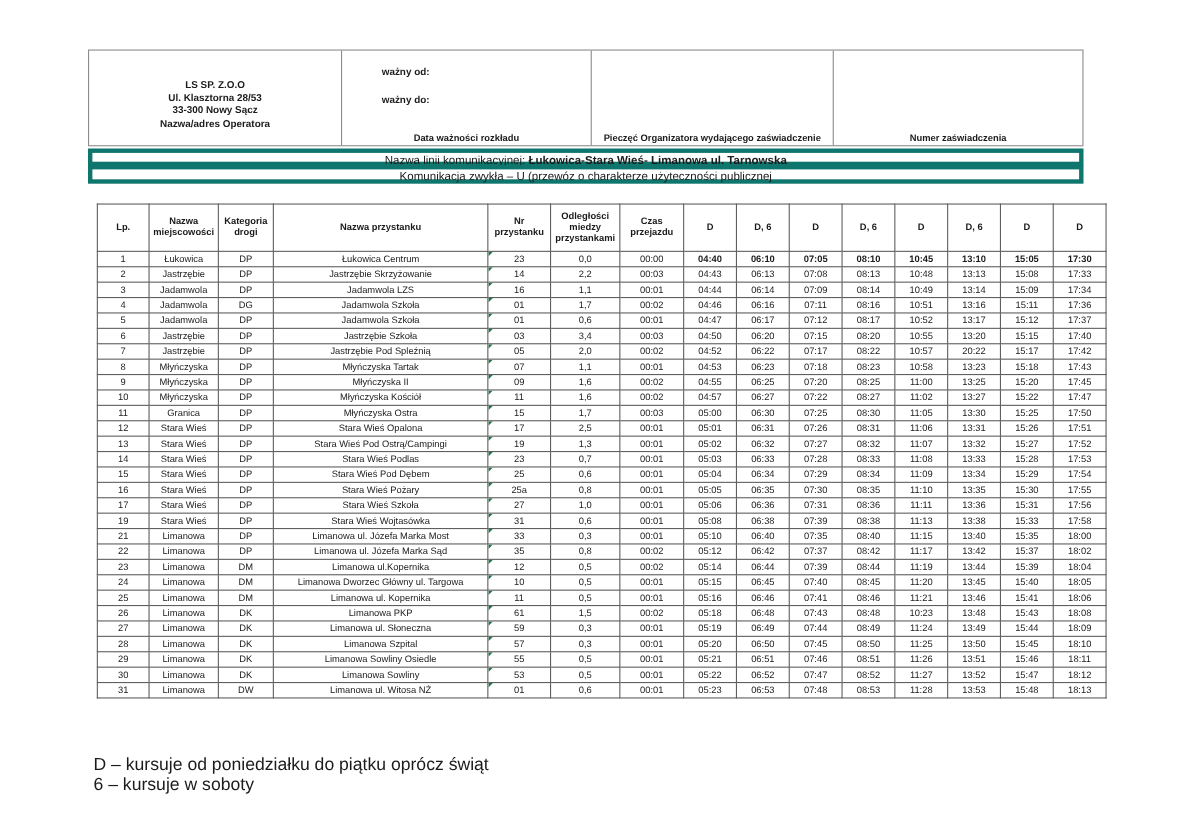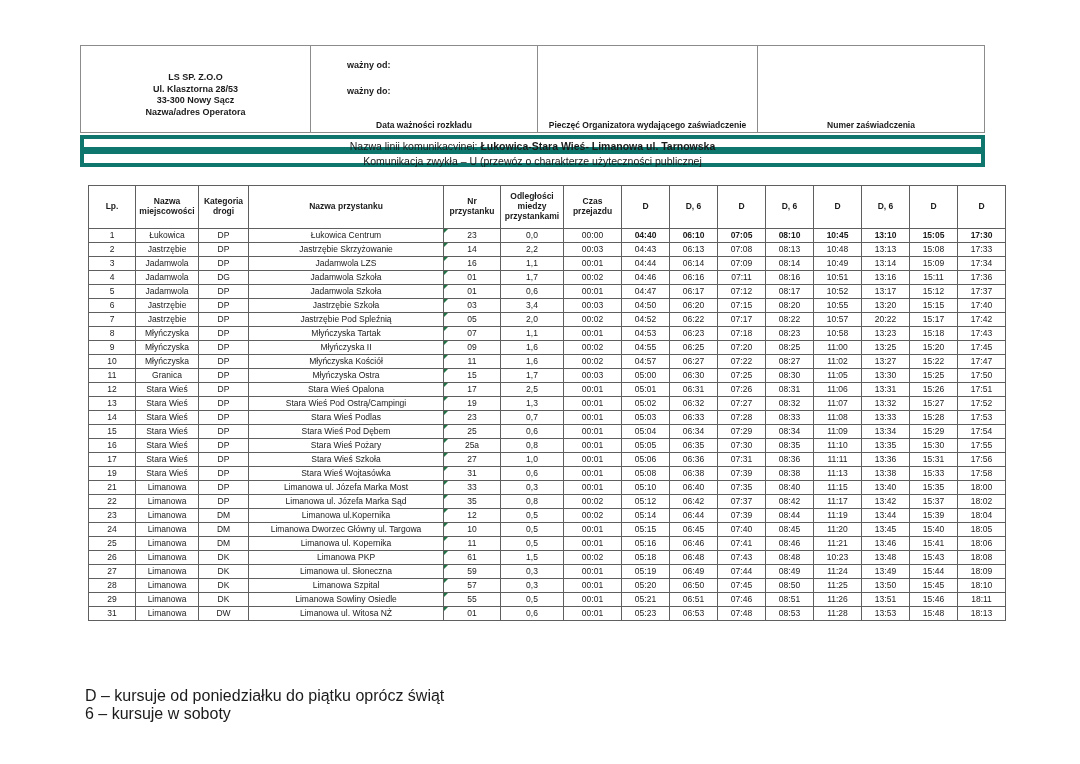--- a/index.html
+++ b/index.html
@@ -572,20 +572,37 @@
           <td class="c7">05:21</td>
           <td class="c8">06:51</td>
           <td class="c9">07:46</td>
           <td class="c10">08:51</td>
           <td class="c11">11:26</td>
           <td class="c12">13:51</td>
           <td class="c13">15:46</td>
           <td class="c14">18:11</td>
         </tr>
         <tr>
+          <td class="c0">30</td>
+          <td class="c1">Limanowa</td>
+          <td class="c2">DK</td>
+          <td class="c3">Limanowa Sowliny</td>
+          <td class="c4">53<span class="tri"></span></td>
+          <td class="c5">0,5</td>
+          <td class="c6">00:01</td>
+          <td class="c7">05:22</td>
+          <td class="c8">06:52</td>
+          <td class="c9">07:47</td>
+          <td class="c10">08:52</td>
+          <td class="c11">11:27</td>
+          <td class="c12">13:52</td>
+          <td class="c13">15:47</td>
+          <td class="c14">18:12</td>
+        </tr>
+        <tr>
           <td class="c0">31</td>
           <td class="c1">Limanowa</td>
           <td class="c2">DW</td>
           <td class="c3">Limanowa ul. Witosa NŻ</td>
           <td class="c4">01<span class="tri"></span></td>
           <td class="c5">0,6</td>
           <td class="c6">00:01</td>
           <td class="c7">05:23</td>
           <td class="c8">06:53</td>
           <td class="c9">07:48</td>

